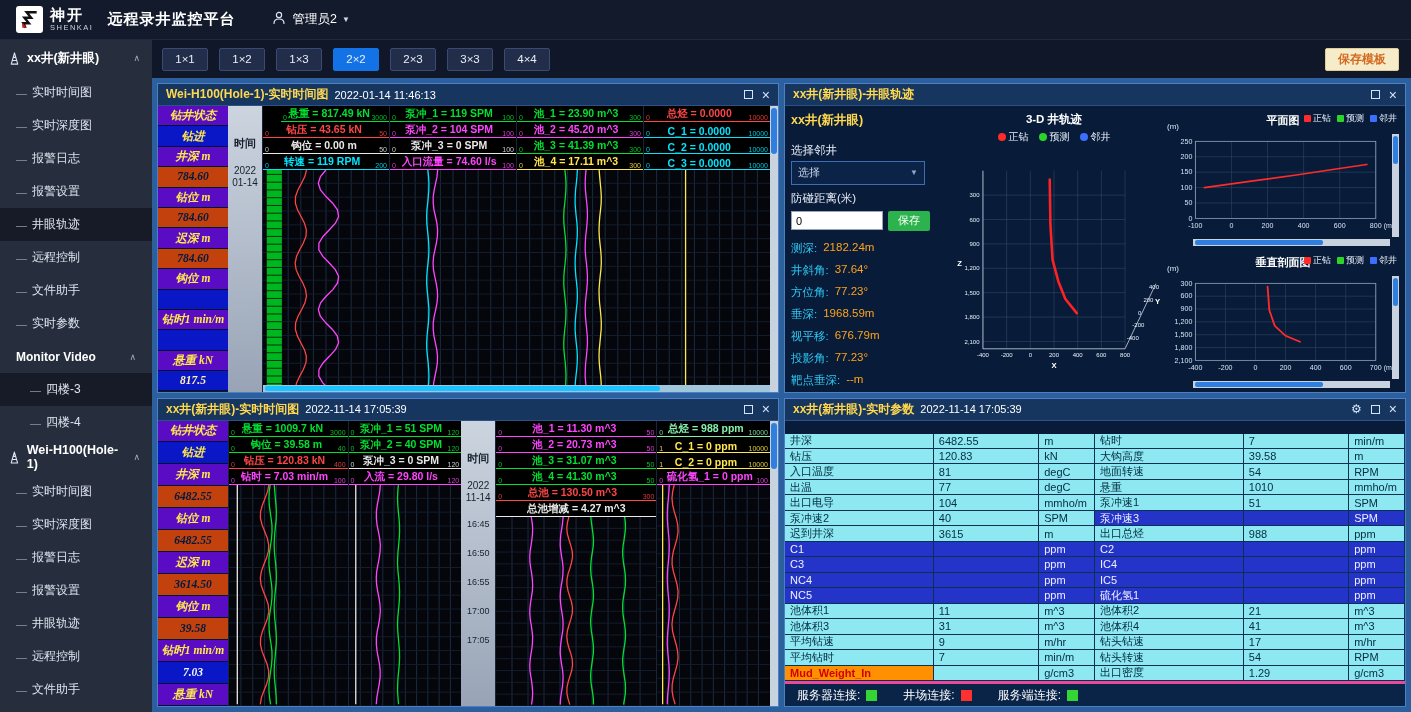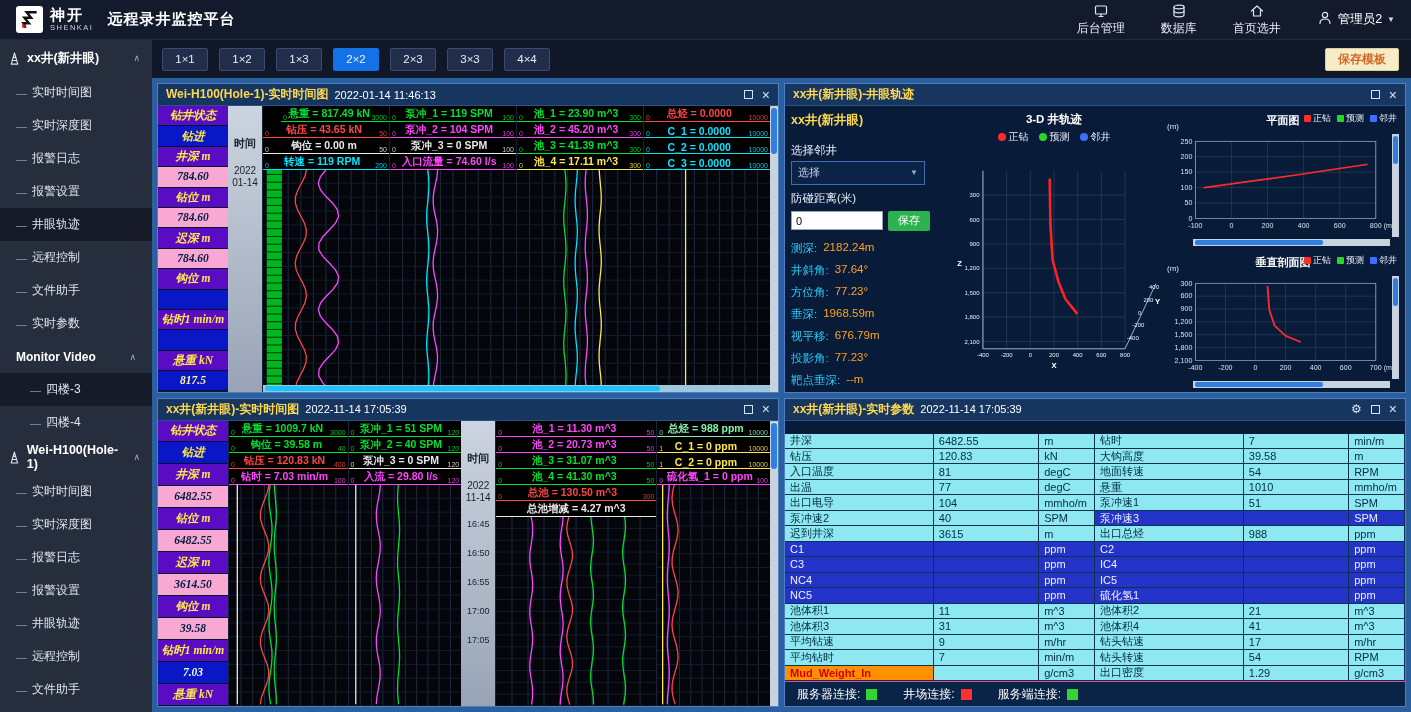--- a/index.html
+++ b/index.html
@@ -50,21 +50,21 @@
   .ico-box{width:9px;height:9px;border:1px solid #d4e4fb;display:inline-block;cursor:pointer;}
   .ico-x{color:#d4e4fb;font-size:14px;line-height:1;cursor:pointer;}
   .ico-gear{color:#d4e4fb;font-size:12px;line-height:1;cursor:pointer;}
   .pbody{flex:1;display:flex;position:relative;min-height:0;overflow:hidden;}
   .chartbody{background:#000;}
 
   
   .pcol{width:70px;flex:0 0 70px;display:flex;flex-direction:column;background:#081c3a;}
   .pcol>div{flex:1;display:flex;align-items:center;justify-content:center;text-align:center;border-bottom:1px solid #04122a;font-family:"Liberation Serif",serif;font-style:italic;font-weight:bold;font-size:11.5px;line-height:11px;padding:0 1px;overflow:hidden;}
   .pc-label{background:#5a0bc4;color:#ffe84a;}
-  .pc-cyan{background:#f9a8d4;color:#001a40;}
+  .pc-cyan{background:#c2410c;color:#001a40;}
   .pc-dark{background:#0a17c6;color:#ffe84a;}
   .trackrow{flex:1;display:flex;min-width:0;background:#000;}
   .tcol{width:34px;flex:0 0 34px;background:linear-gradient(180deg,#ccd4df 0%,#98a4b6 100%);color:#16202e;display:flex;flex-direction:column;align-items:center;font-size:10px;}
   .tcol .th{margin-top:30px;font-size:11px;font-weight:bold;}
   .tcol .ty{margin-top:14px;}
   .tcol .td{margin-top:1px;}
   .tcol .ticks{margin-top:16px;display:flex;flex-direction:column;gap:19px;font-size:9px;}
   .track{flex:1;display:flex;flex-direction:column;min-width:0;border-left:1px solid #18243a;}
   .t-head{background:#000;}
   .cline{display:flex;align-items:flex-end;justify-content:space-between;height:16px;padding:0 2px;border-bottom:1px solid currentColor;}
@@ -113,21 +113,21 @@
   .hbar .hthumb{width:65%;background:#2f7fe0;}
 
   
   .p4body{flex-direction:column;}
   .ptable{flex:1;display:flex;flex-direction:column;min-height:0;margin-top:13px;}
   .trow{flex:1;display:grid;grid-template-columns:24% 17% 9% 24% 17% 9%;min-height:0;}
   .cell{display:flex;align-items:center;padding:0 5px;font-size:11px;border-right:1px solid #0b3052;border-bottom:1px solid #0b3052;overflow:hidden;white-space:nowrap;}
   .tc{background:#8de8f2;color:#032c40;}
   .tb{background:#2433c8;color:#eef2ff;}
   .ta{background:#ff9100;color:#d00000;font-weight:bold;}
-  .statusbar{flex:0 0 25px;background:#0a2448;border-top:1px solid #ec4899;display:flex;align-items:center;gap:26px;padding:0 12px;}
+  .statusbar{flex:0 0 25px;background:#0a2448;border-top:3px solid #ec4899;display:flex;align-items:center;gap:26px;padding:0 12px;}
   .st-item{display:flex;align-items:center;gap:6px;color:#fff;font-size:12px;}
   .st-sq{width:11px;height:11px;display:inline-block;}
 </style>
 </head>
 <body>
 
 <div class="app">
 
   <header class="topbar">
     <div class="logo">
@@ -136,44 +136,20 @@
           <path d="M15 2H6l4 5H4l4 5H3l2 4" stroke="#111" stroke-width="2.2" fill="none"></path>
           <path d="M2 16l4 0-4-5z" fill="#c81818"></path>
         </svg>
       </span>
       <span class="logo-txt">
         <span class="cn">神开</span>
         <span class="en">SHENKAI</span>
       </span>
     </div>
     <div class="app-title">远程录井监控平台</div>
-    <div class="nav">
-        <div class="nav-item">
-          <svg viewBox="0 0 16 16" width="16" height="16">
-            <rect stroke="#dfe6f2" stroke-width="1.2" fill="none" stroke-linecap="round" stroke-linejoin="round" x="2.5" y="3" width="11" height="8" rx="1"></rect>
-            <path stroke="#dfe6f2" stroke-width="1.2" fill="none" stroke-linecap="round" stroke-linejoin="round" d="M6 13.5h4M8 11v2.5"></path>
-          </svg>
-          <span class="nav-lab">后台管理</span>
-        </div>
-        <div class="nav-item">
-          <svg viewBox="0 0 16 16" width="16" height="16">
-            <ellipse stroke="#dfe6f2" stroke-width="1.2" fill="none" stroke-linecap="round" stroke-linejoin="round" cx="8" cy="4" rx="5" ry="1.8"></ellipse>
-            <path stroke="#dfe6f2" stroke-width="1.2" fill="none" stroke-linecap="round" stroke-linejoin="round" d="M3 4v8c0 1 2.2 1.8 5 1.8s5-.8 5-1.8V4"></path>
-            <path stroke="#dfe6f2" stroke-width="1.2" fill="none" stroke-linecap="round" stroke-linejoin="round" d="M3 8c0 1 2.2 1.8 5 1.8S13 9 13 8"></path>
-          </svg>
-          <span class="nav-lab">数据库</span>
-        </div>
-        <div class="nav-item">
-          <svg viewBox="0 0 16 16" width="16" height="16">
-            <path stroke="#dfe6f2" stroke-width="1.2" fill="none" stroke-linecap="round" stroke-linejoin="round" d="M2.5 8L8 3l5.5 5"></path>
-            <path stroke="#dfe6f2" stroke-width="1.2" fill="none" stroke-linecap="round" stroke-linejoin="round" d="M4.5 7.2V13h7V7.2"></path>
-          </svg>
-          <span class="nav-lab">首页选井</span>
-        </div>
-      </div>
     <div class="user">
       <span id="usericon"><svg viewBox="0 0 16 16" width="16" height="16">
             <circle stroke="#dfe6f2" stroke-width="1.2" fill="none" stroke-linecap="round" stroke-linejoin="round" cx="8" cy="5" r="2.6"></circle>
             <path stroke="#dfe6f2" stroke-width="1.2" fill="none" stroke-linecap="round" stroke-linejoin="round" d="M3 13.5c0-2.8 2.2-4.5 5-4.5s5 1.7 5 4.5"></path>
           </svg></span>
       <span>管理员2</span>
       <span class="caret">▼</span>
     </div>
   </header>
 

